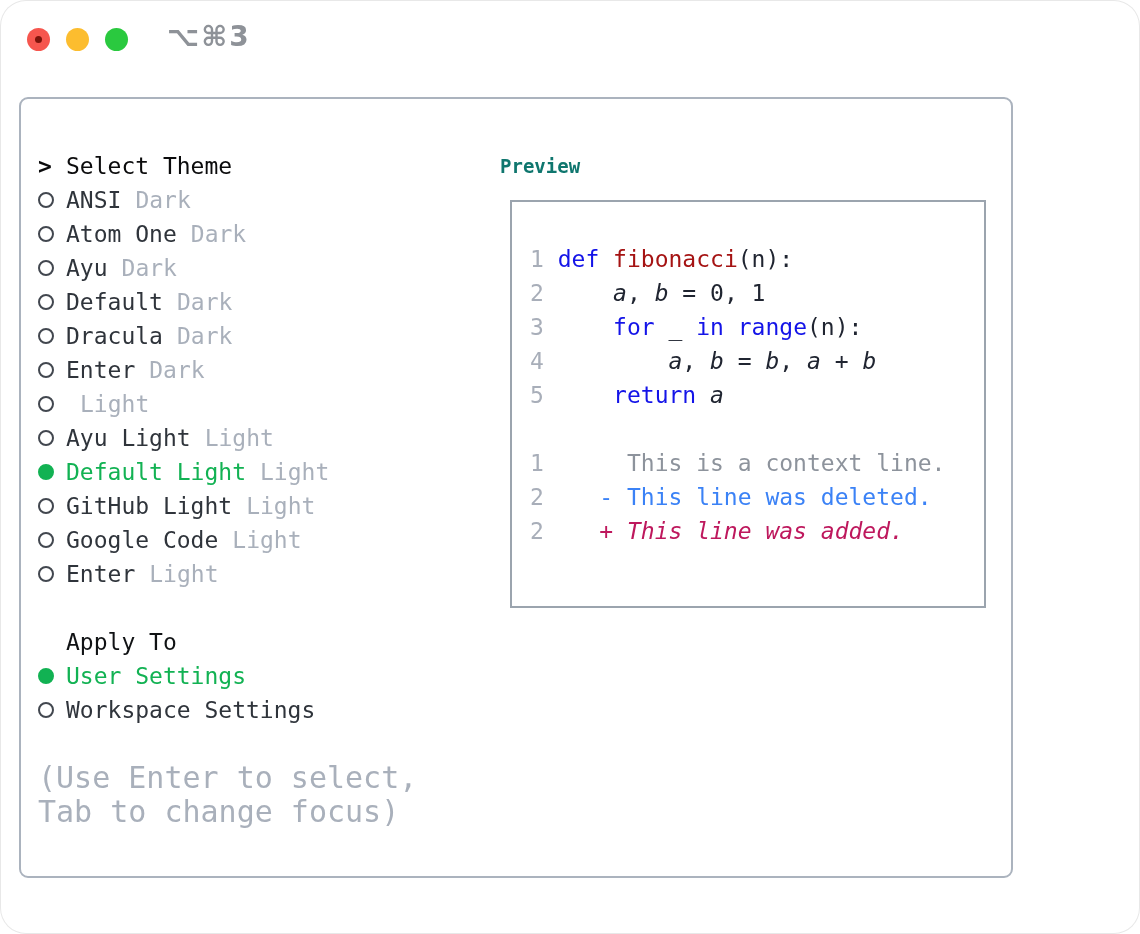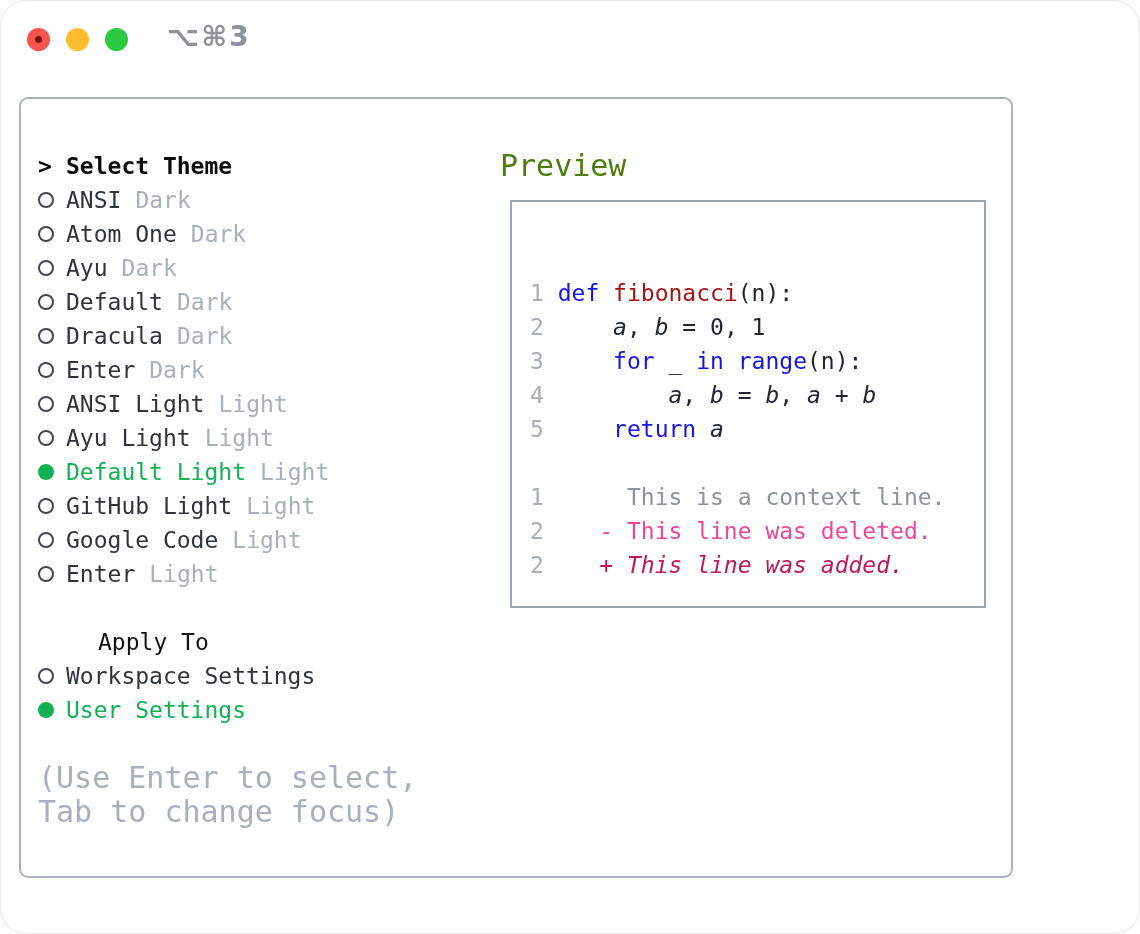--- a/index.html
+++ b/index.html
@@ -27,40 +27,40 @@
     border:2px solid #abb3be;border-radius:9px;box-sizing:border-box;background:#fff;
   }
   
   .left-col{position:absolute;left:17px;top:50px;width:440px;font-size:23px;line-height:34px;color:#2f343b;}
   .row{display:flex;height:34px;align-items:center;}
   .spacer{height:34px;}
   .marker{width:28px;flex:none;display:flex;align-items:center;}
   .prompt{font-weight:700;color:#0b0b0c;}
   .circle{width:16px;height:16px;border-radius:50%;border:2px solid #42474f;box-sizing:border-box;}
   .circle.filled{background:#12b253;border-color:#12b253;}
-  .section-heading{font-weight:700;color:#0b0b0c;}
-  .apply-heading{font-weight:400;color:#101214;margin-left:32px;}
+  .section-heading{font-weight:400;color:#0b0b0c;}
+  .apply-heading{font-weight:400;color:#101214;}
   .item-name{color:#2f343b;white-space:pre;}
   .item-name.sel{color:#12b253;}
   .variant{color:#a9b0bb;margin-left:14px;white-space:pre;}
   .help{color:#a9b0bb;width:420px;font-size:30px;line-height:34px;}
   
-  .preview-heading{position:absolute;left:479px;top:50px;font-size:30px;line-height:34px;font-weight:400;color:#4d7c0f;}
+  .preview-heading{position:absolute;left:479px;top:50px;font-size:19px;line-height:34px;font-weight:700;color:#0f766e;}
   .preview-box{
     position:absolute;left:489px;top:101px;width:476px;height:408px;
     border:2px solid #9ba4ae;box-sizing:border-box;background:#fff;
-    padding:74px 0 0 18px;overflow:hidden;
+    padding:40px 0 0 18px;overflow:hidden;
   }
   .code-line{height:34px;line-height:34px;white-space:pre;font-size:23px;color:#202531;}
   .code-line .ln{color:#a8aeb9;}
   .code-line .kw{color:#1414e8;}
   .code-line .fn{color:#a51313;}
   .code-line .var{font-style:italic;}
   .code-line .ctx{color:#8d939c;margin-top:23px;}
-  .code-line .del{color:#ec4899;}
+  .code-line .del{color:#3b82f6;}
   .code-line .add{color:#be185d;font-style:italic;}
 </style>
 </head>
 <body>
 
 <div class="window">
 
   <div class="titlebar">
     <div class="light light-red"></div>
     <div class="light light-yellow"></div>
@@ -116,21 +116,20 @@
             <span class="marker">
               <span class="circle"></span>
             </span>
             <span class="item-name">Enter</span>
             <span class="variant">Dark</span>
           </div>
           <div class="row">
             <span class="marker">
               <span class="circle"></span>
             </span>
-            <span class="item-name">ANSI Light</span>
             <span class="variant">Light</span>
           </div>
           <div class="row">
             <span class="marker">
               <span class="circle"></span>
             </span>
             <span class="item-name">Ayu Light</span>
             <span class="variant">Light</span>
           </div>
           <div class="row">
@@ -166,29 +165,29 @@
       <div class="spacer"></div>
 
       <div class="row">
         <span class="marker"></span>
         <span class="apply-heading">Apply To</span>
       </div>
 
       <div id="apply-list">
           <div class="row">
             <span class="marker">
+              <span class="circle filled"></span>
+            </span>
+            <span class="item-name sel">User Settings</span>
+          </div>
+          <div class="row">
+            <span class="marker">
               <span class="circle"></span>
             </span>
             <span class="item-name">Workspace Settings</span>
-          </div>
-          <div class="row">
-            <span class="marker">
-              <span class="circle filled"></span>
-            </span>
-            <span class="item-name sel">User Settings</span>
           </div>
         </div>
 
       <div class="spacer"></div>
 
       <div class="help">(Use Enter to select, Tab to change focus)</div>
     </div>
 
     <div class="preview-heading">Preview</div>
 

